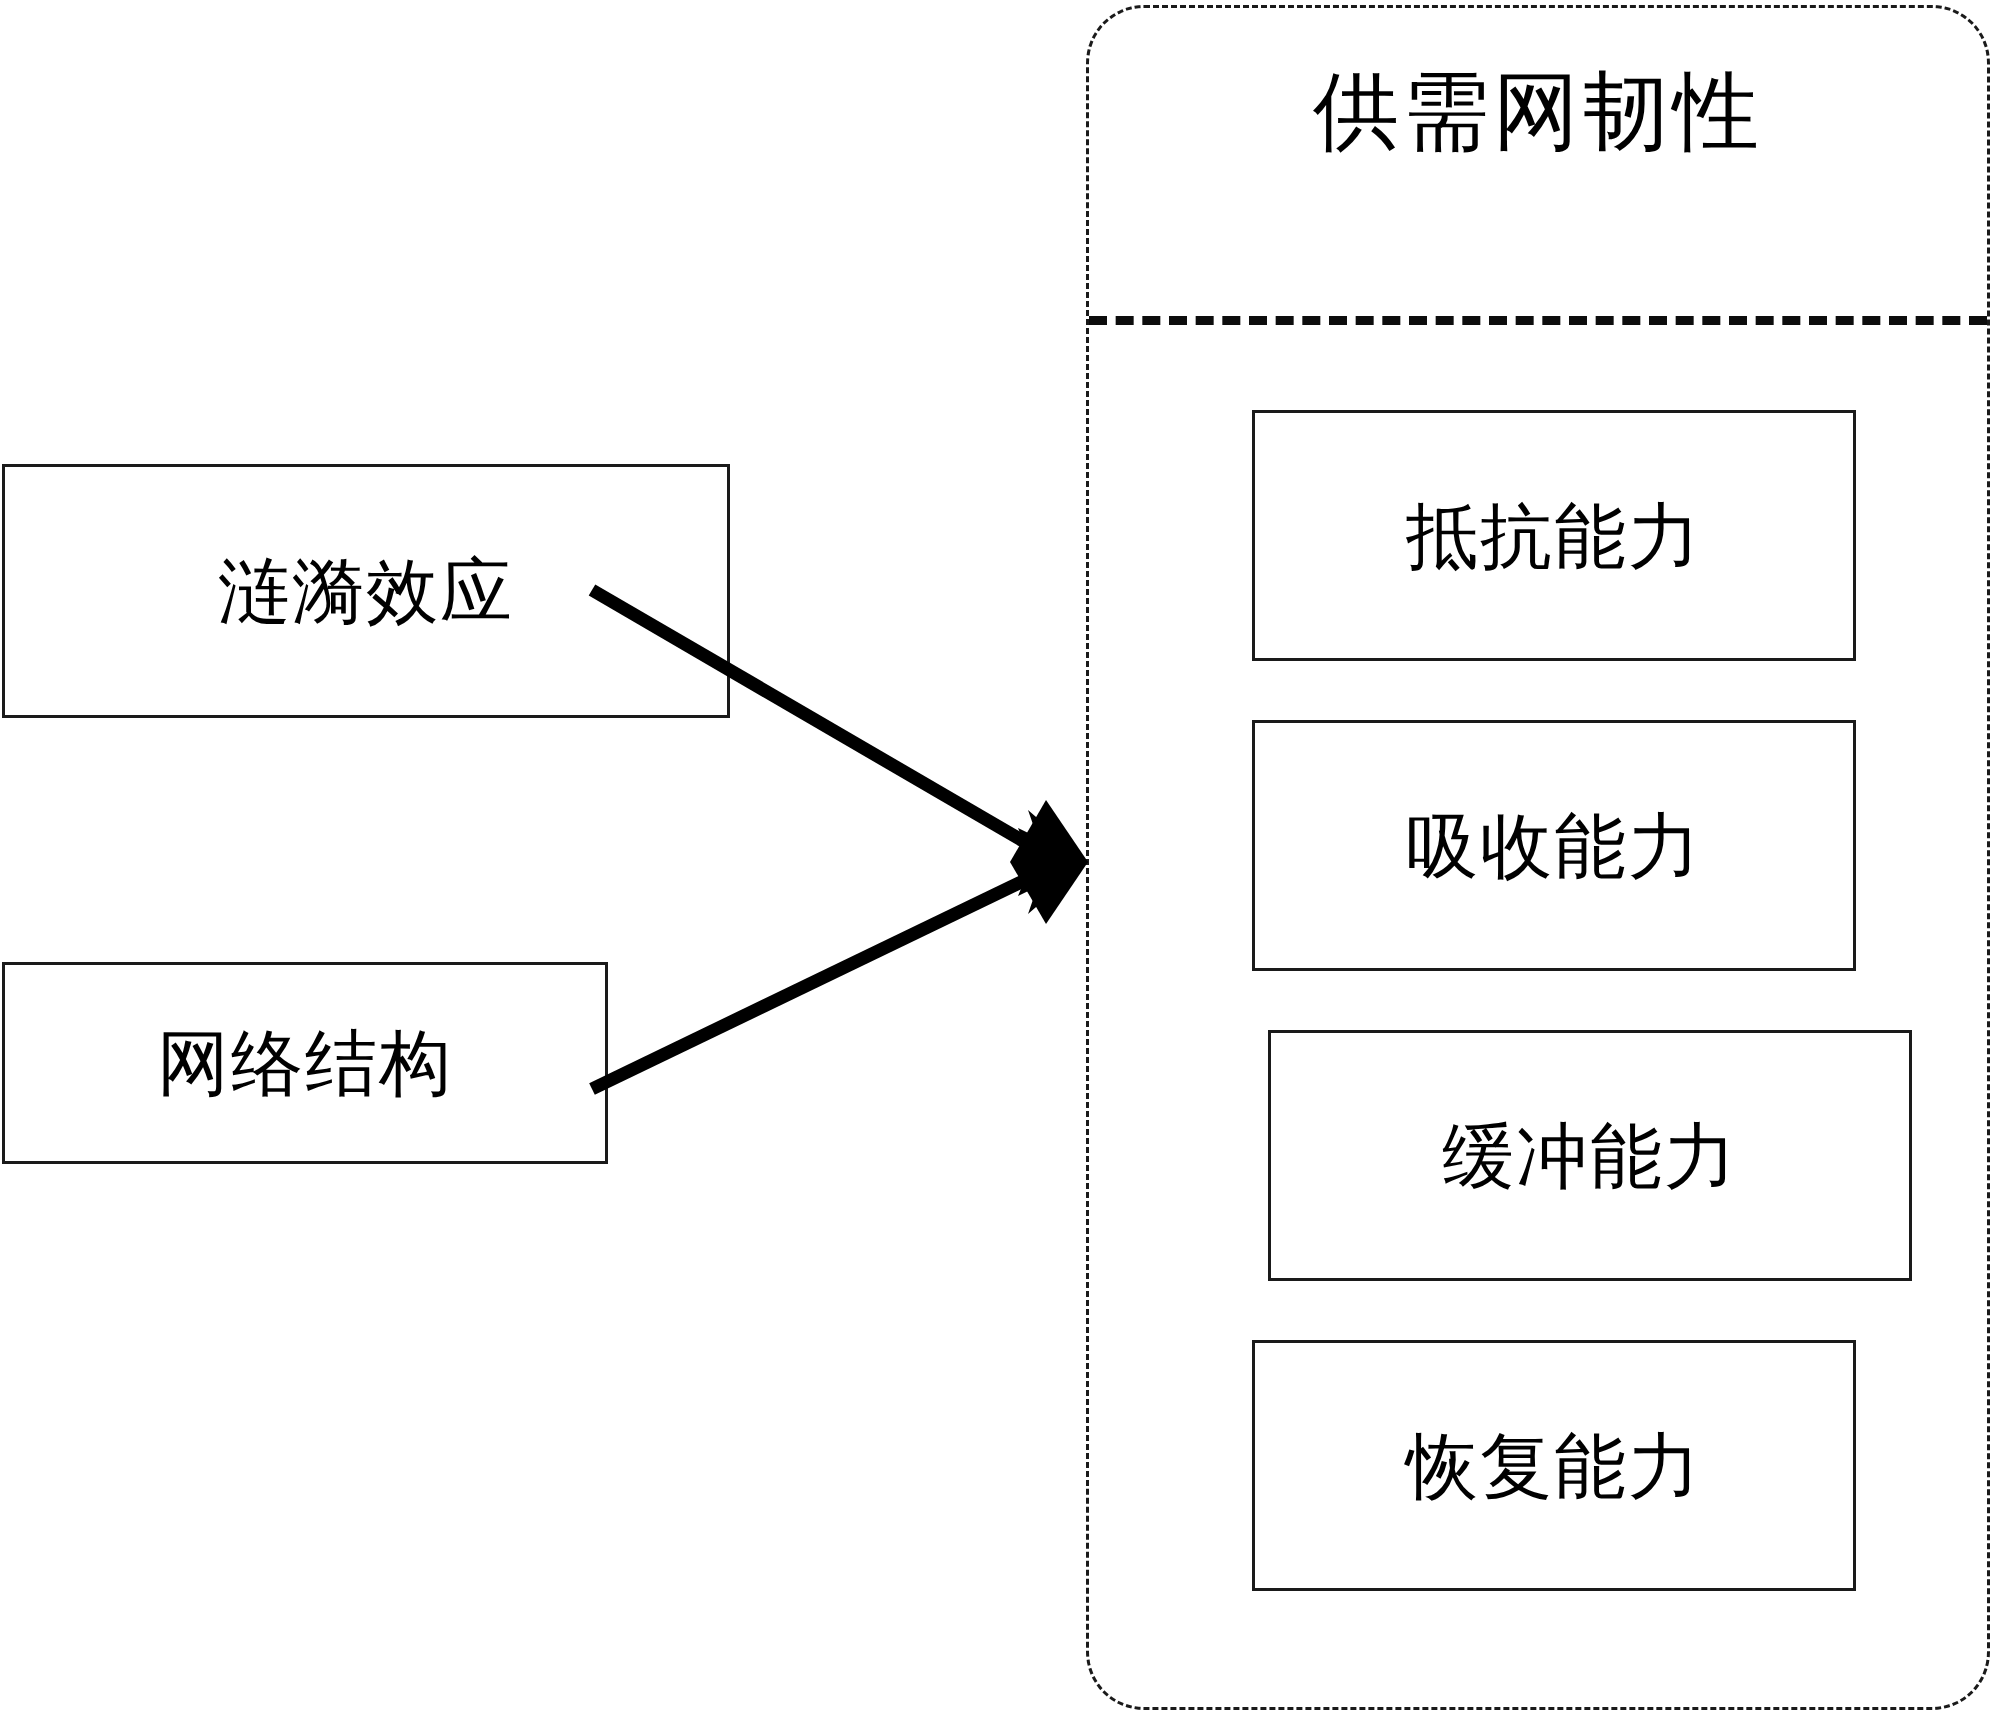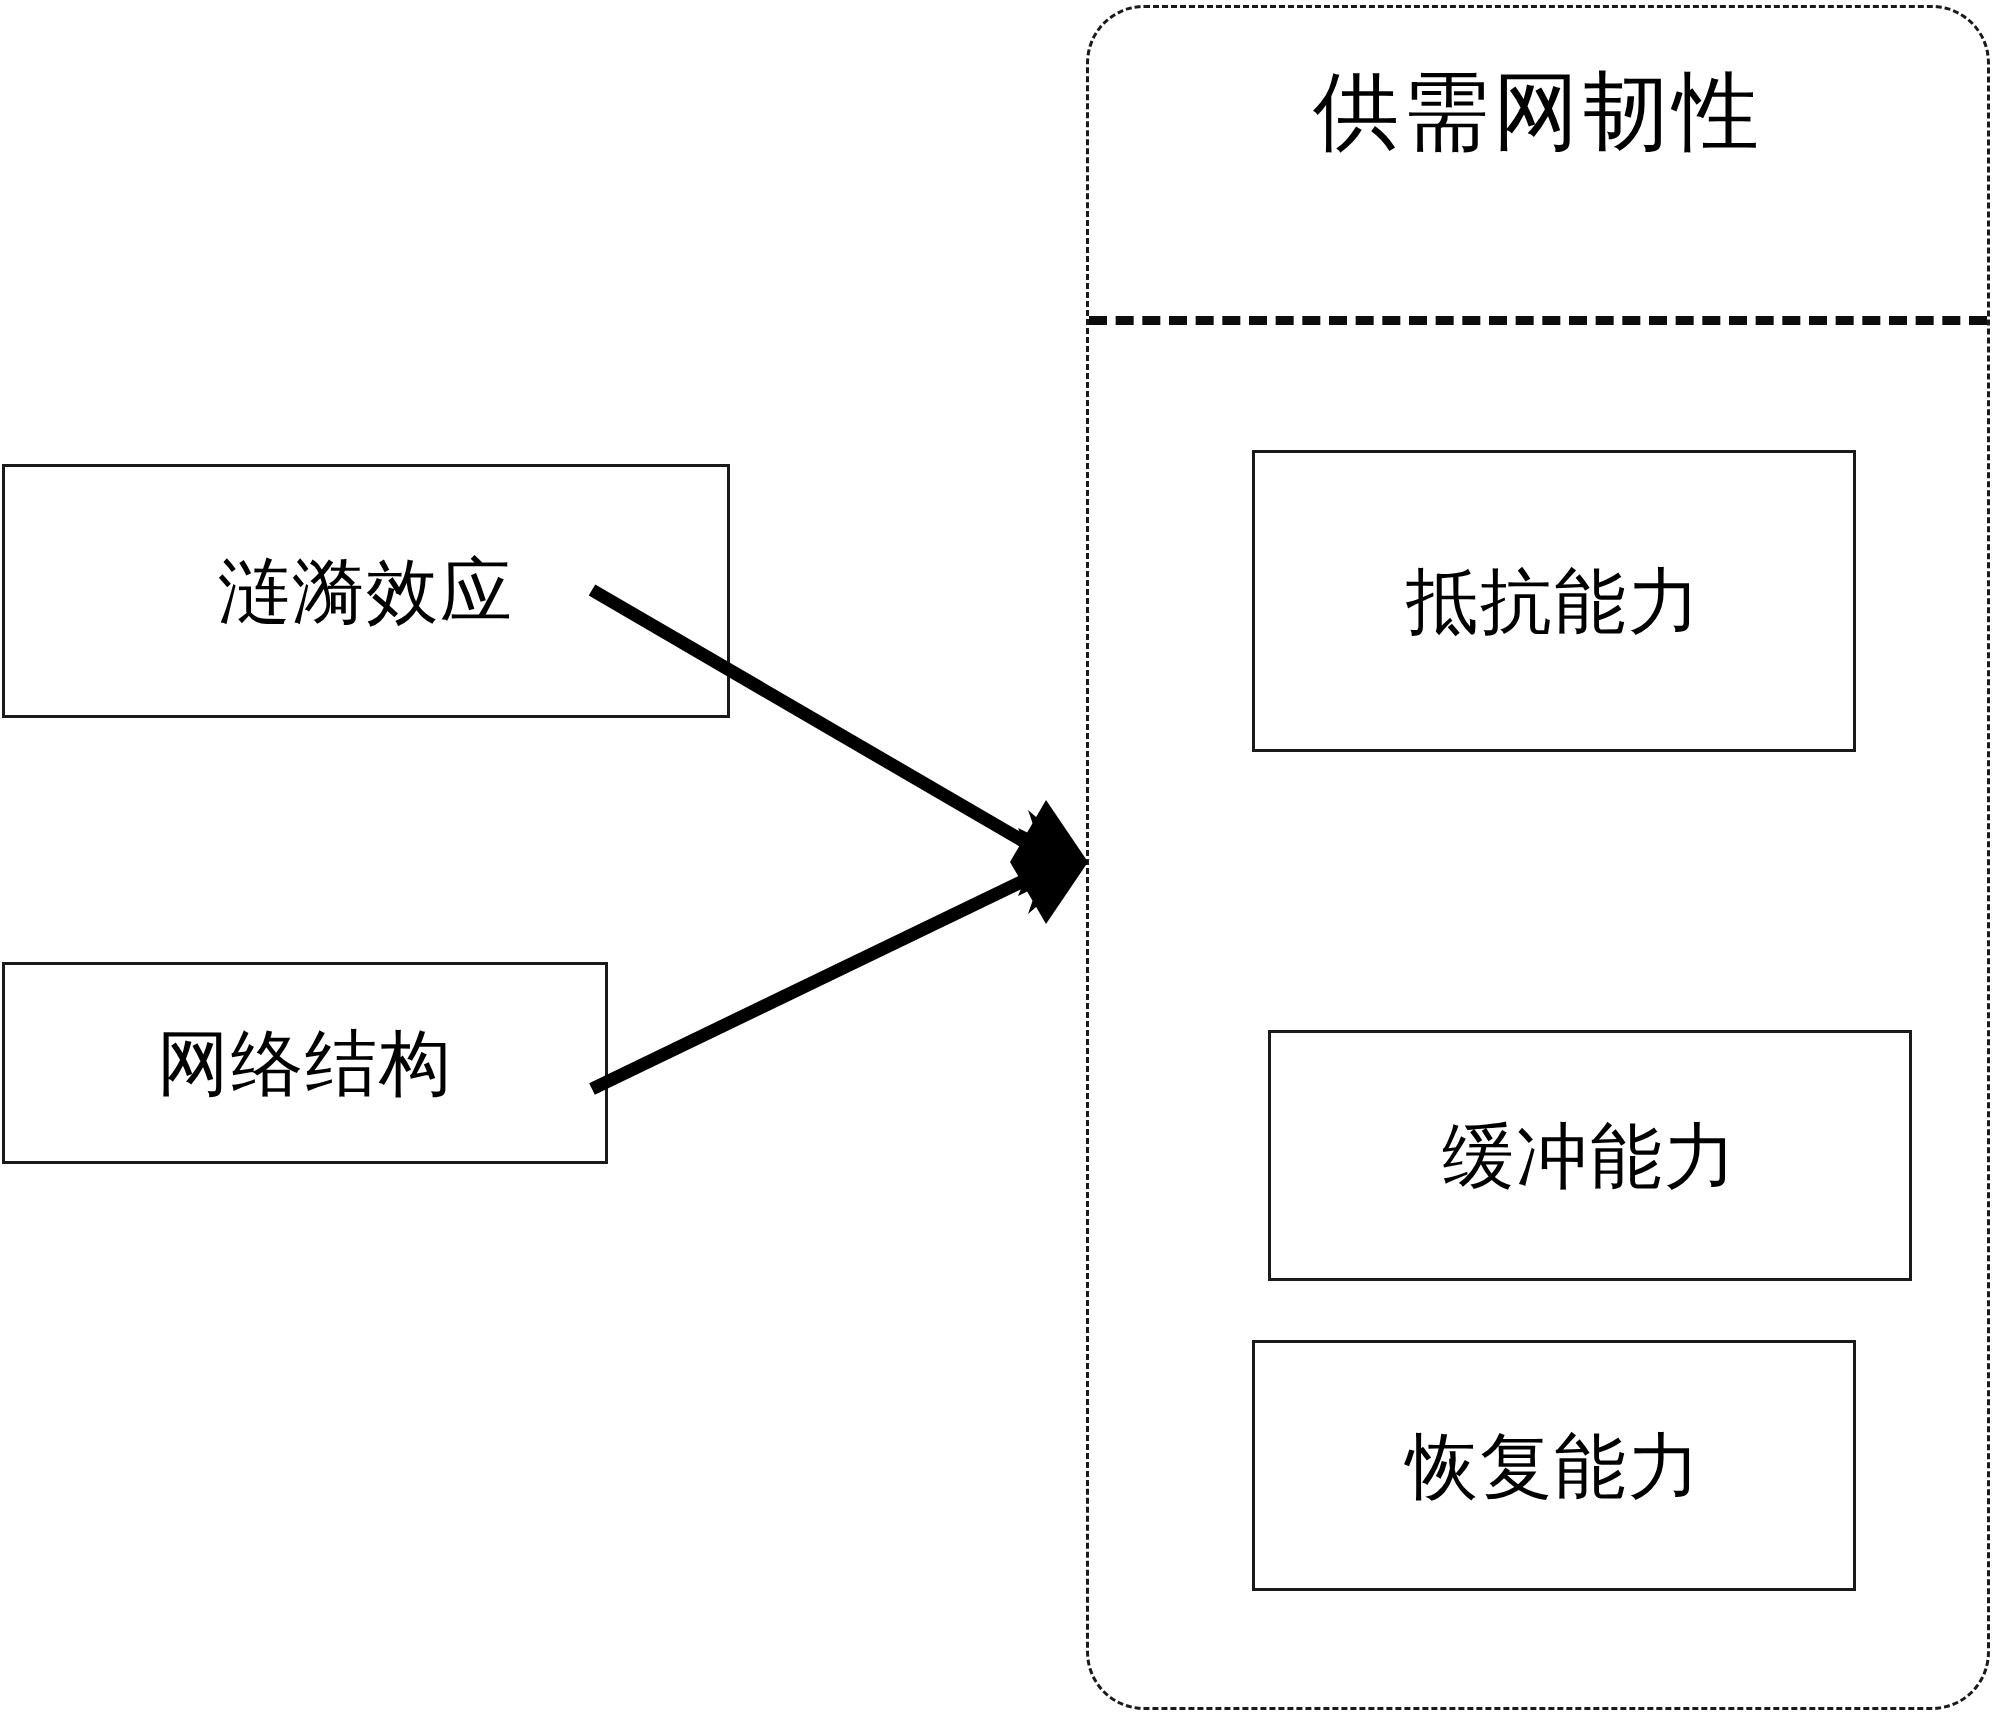--- a/index.html
+++ b/index.html
@@ -69,21 +69,21 @@
   #title-separator {
     position: absolute;
     left: 1089px;
     top: 316px;
     width: 898px;
     height: 0;
     border-top: 9px dashed #0d0d0d;
   }
 
   
-  #box-resist  { left: 1252px; top: 410px;  width: 604px; height: 302px; margin-top: 40px; }
+  #box-resist  { left: 1252px; top: 410px;  width: 604px; height: 251px; }
   #box-absorb  { left: 1252px; top: 720px;  width: 604px; height: 251px; }
   #box-buffer  { left: 1268px; top: 1030px; width: 644px; height: 251px; }
   #box-recover { left: 1252px; top: 1340px; width: 604px; height: 251px; text-align: center; }
 
   
   #connectors {
     position: absolute;
     left: 0;
     top: 0;
     width: 2000px;
@@ -107,20 +107,23 @@
   <div id="resilience-container"></div>
 
   <div id="resilience-title">供需网韧性</div>
 
   <div id="title-separator"></div>
 
   <div class="node-box" id="box-resist">
     <span class="node-label">抵抗能力</span>
   </div>
 
+  <div class="node-box" id="box-absorb">
+    <span class="node-label">吸收能力</span>
+  </div>
 
   <div class="node-box" id="box-buffer">
     <span class="node-label">缓冲能力</span>
   </div>
 
   <div class="node-box" id="box-recover">
     <span class="node-label">恢复能力</span>
   </div>
 
   <svg id="connectors" viewBox="0 0 2000 1715">

